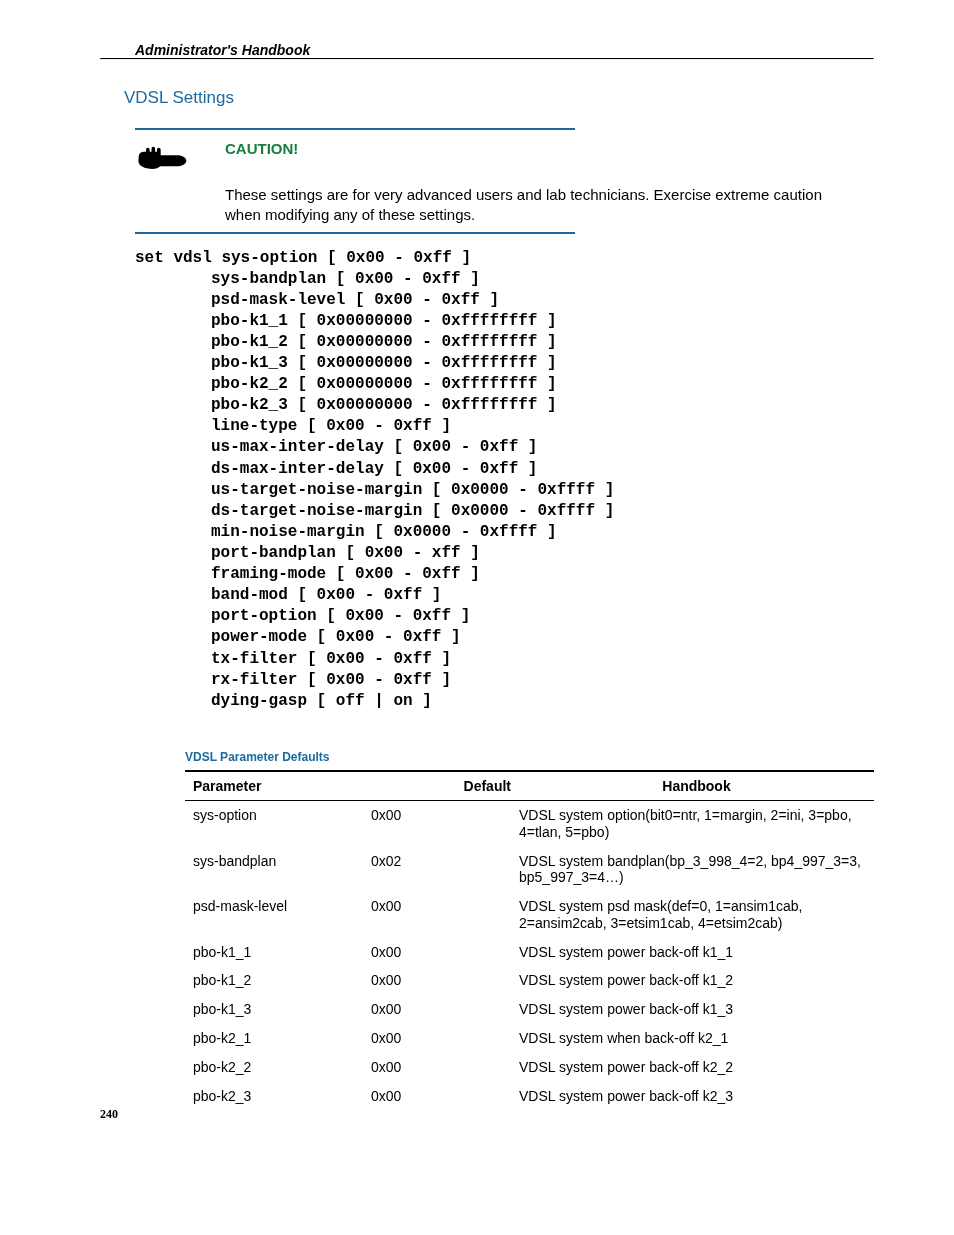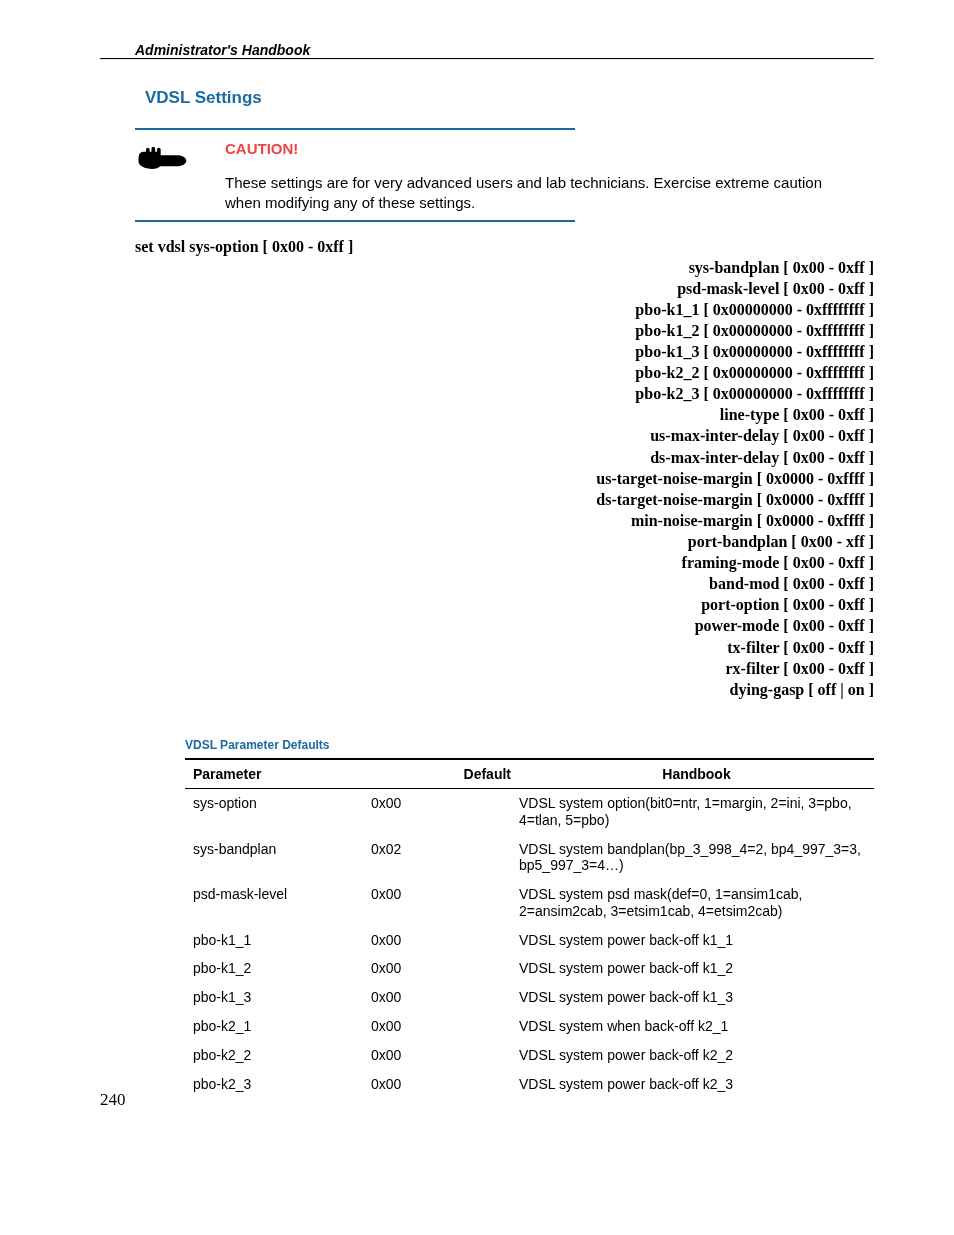--- a/index.html
+++ b/index.html
@@ -21,24 +21,24 @@
     font-style: italic;
     font-size: 14px;
     margin-left: 35px;
   }
   .top-rule {
     border-top: 1px solid #000;
     margin: 0;
   }
   .section-title {
     color: #1a6aa0;
-    font-weight: bold;
+    font-weight: normal;
     font-size: 17px;
     margin-top: 28px;
-    margin-left: 45px;
+    margin-left: 24px;
     margin-bottom: 20px;
   }
   .caution-block {
     margin-left: 35px;
     margin-right: 35px;
   }
   .caution-block .bar-top {
     border-top: 2px solid #1a6aa0;
     width: 440px;
   }
@@ -50,45 +50,45 @@
   .caution-icon {
     width: 55px;
     flex-shrink: 0;
   }
   .caution-icon svg { display:block; }
   .caution-text {
     flex: 1;
     margin-left: 35px;
   }
   .caution-label {
-    color: #ef4444;
+    color: #15803d;
     font-weight: bold;
     font-size: 15px;
   }
   .caution-body {
     font-size: 15px;
     line-height: 1.35;
-    margin-top: 16px;
+    margin-top: 28px;
     color: #000;
   }
   .caution-block .bar-bottom {
     border-top: 2px solid #1a6aa0;
     width: 440px;
     margin-top: 6px;
   }
   .cmd-block {
     margin-left: 35px;
     margin-top: 14px;
-    font-family: Liberation Serif, serif;
+    font-family: Liberation Mono, monospace;
     font-weight: bold;
     font-size: 16px;
     line-height: 1.32;
   }
   .cmd-line-first { }
-  .cmd-line-sub { padding-left: 76px; text-align: right; }
+  .cmd-line-sub { padding-left: 76px; }
   .subhead {
     color: #1a6aa0;
     font-weight: bold;
     font-size: 12px;
     margin-left: 85px;
     margin-top: 38px;
     margin-bottom: 6px;
   }
   .param-table {
     margin-left: 85px;
@@ -111,22 +111,22 @@
   .col-meaning { flex: 1; }
   .param-headrow .col-param { text-align:left; padding-left:8px; }
   .param-headrow .col-default { text-align:right; }
   .param-headrow .col-meaning { text-align:center; }
   .param-row .col-param { padding-left:8px; }
   .page-number {
     position: absolute;
     left: 100px;
     bottom: 28px;
     font-family: "Times New Roman", serif;
-    font-weight: normal;
-    font-size: 17px;
+    font-weight: bold;
+    font-size: 12px;
   }
 </style>
 </head>
 <body>
 
 <div class="page">
   <div class="running-head">Administrator's Handbook</div>
   <hr class="top-rule">
 
   <div class="section-title">VDSL Settings</div>

